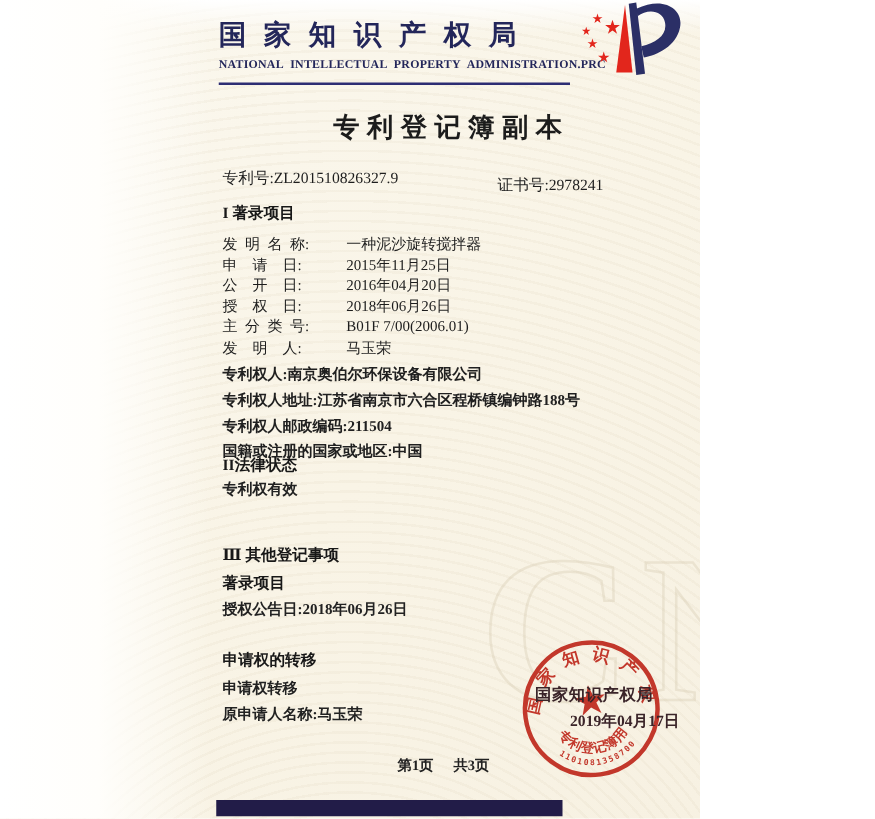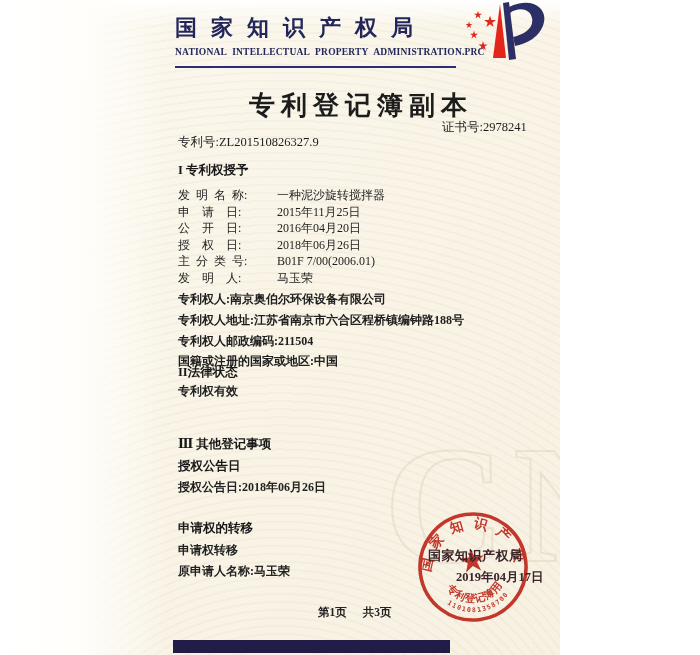--- a/index.html
+++ b/index.html
@@ -12,25 +12,25 @@
       repeating-radial-gradient(140% 120% at 50% 130%, rgba(205,190,160,0.10) 0 2px, rgba(255,255,255,0) 2px 8px),
       linear-gradient(135deg,#fbf8ef 0%, #f9f4e6 55%, #f7f1e2 100%);
   }
   .abs{position:absolute;}
   
   .agency-cn{left:175px;top:13px;font-size:22px;font-weight:700;color:#23265a;letter-spacing:14px;white-space:nowrap;}
   .agency-en{left:175px;top:47px;font-size:9.5px;font-weight:700;color:#23265a;letter-spacing:0.2px;word-spacing:3px;white-space:nowrap;}
   .head-rule{left:175px;top:66px;width:281px;height:2px;background:#2d2d73;}
   .logo{left:462px;top:1px;}
   
-  .doc-title{left:175px;top:88px;width:372px;text-align:center;font-size:26px;font-weight:700;color:#1c1c1c;letter-spacing:6px;white-space:nowrap;}
+  .doc-title{left:175px;top:88px;width:372px;text-align:center;font-size:21px;font-weight:700;color:#1c1c1c;letter-spacing:6px;white-space:nowrap;}
   
   .num-row{font-size:12.5px;font-weight:400;color:#1e1e1e;white-space:nowrap;}
   .patent-no{left:178px;top:134px;}
-  .cert-no{left:398px;top:119px;margin-left:44px;}
+  .cert-no{left:398px;top:140px;}
   
   .sec-head{font-size:12.5px;font-weight:700;color:#181818;white-space:nowrap;}
   .body-line{font-size:12px;font-weight:600;color:#222;white-space:nowrap;}
   
   .bib{left:178px;top:187px;}
   .bib-row{height:16.6px;line-height:16.6px;font-size:12px;font-weight:400;color:#1d1d1d;white-space:pre;}
   .bib-label{display:inline-block;width:84px;white-space:pre;}
   .bib-value{display:inline-block;margin-left:15px;}
   
   .patentee{left:178px;top:289px;}
@@ -70,21 +70,21 @@
     <path d="M38,3 L44,57 L31,57 Z" fill="#e2261c"></path>
     <path d="M41,2 L47,1 L54,58 L47,59 Z" fill="#2b2f66"></path>
     <path d="M47,6 C70,-5 85,7 82,21 C79,36 64,43 53,45 L51,36 C63,33 72,27 70,17 C68,7 56,6 48,12 Z" fill="#2b2f66"></path>
   </svg>
 
   <div class="abs doc-title">专利登记簿副本</div>
 
   <div class="abs num-row patent-no"><span>专利号:</span><span>ZL201510826327.9</span></div>
   <div class="abs num-row cert-no"><span>证书号:</span><span>2978241</span></div>
 
-  <div class="abs sec-head" style="left:178px;top:162px;">I 专利权授予</div>
+  <div class="abs sec-head" style="left:178px;top:162px;">I 著录项目</div>
 
   <div class="abs bib">
     <div class="bib-row"><span class="bib-label">发  明  名  称:</span><span class="bib-value">一种泥沙旋转搅拌器</span></div>
     <div class="bib-row"><span class="bib-label">申    请    日:</span><span class="bib-value">2015年11月25日</span></div>
     <div class="bib-row"><span class="bib-label">公    开    日:</span><span class="bib-value">2016年04月20日</span></div>
     <div class="bib-row"><span class="bib-label">授    权    日:</span><span class="bib-value">2018年06月26日</span></div>
     <div class="bib-row"><span class="bib-label">主  分  类  号:</span><span class="bib-value">B01F 7/00(2006.01)</span></div>
     <div class="bib-row"><span class="bib-label">发    明    人:</span><span class="bib-value">马玉荣</span></div>
   </div>
 
@@ -92,21 +92,21 @@
     <div>专利权人:南京奥伯尔环保设备有限公司</div>
     <div>专利权人地址:江苏省南京市六合区程桥镇编钟路188号</div>
     <div>专利权人邮政编码:211504</div>
     <div>国籍或注册的国家或地区:中国</div>
   </div>
 
   <div class="abs sec-head" style="left:178px;top:364px;">II法律状态</div>
   <div class="abs body-line" style="left:178px;top:383px;">专利权有效</div>
 
   <div class="abs sec-head" style="left:178px;top:436px;">Ⅲ 其他登记事项</div>
-  <div class="abs sec-head" style="left:178px;top:458px;">授权公告日</div>
+  <div class="abs sec-head" style="left:178px;top:458px;">著录项目</div>
   <div class="abs body-line" style="left:178px;top:479px;">授权公告日:2018年06月26日</div>
   <div class="abs sec-head" style="left:178px;top:520px;">申请权的转移</div>
   <div class="abs body-line" style="left:178px;top:542px;">申请权转移</div>
   <div class="abs watermark">CN</div>
 
   <div class="abs body-line" style="left:178px;top:563px;">原申请人名称:马玉荣</div>
 
   <svg class="abs stamp-svg" width="126" height="126" viewBox="0 0 126 126">
     <defs>
       <path id="arcTop" d="M 22.5,77.4 A 42,42 0 1 1 103.5,77.4" fill="none"></path>

